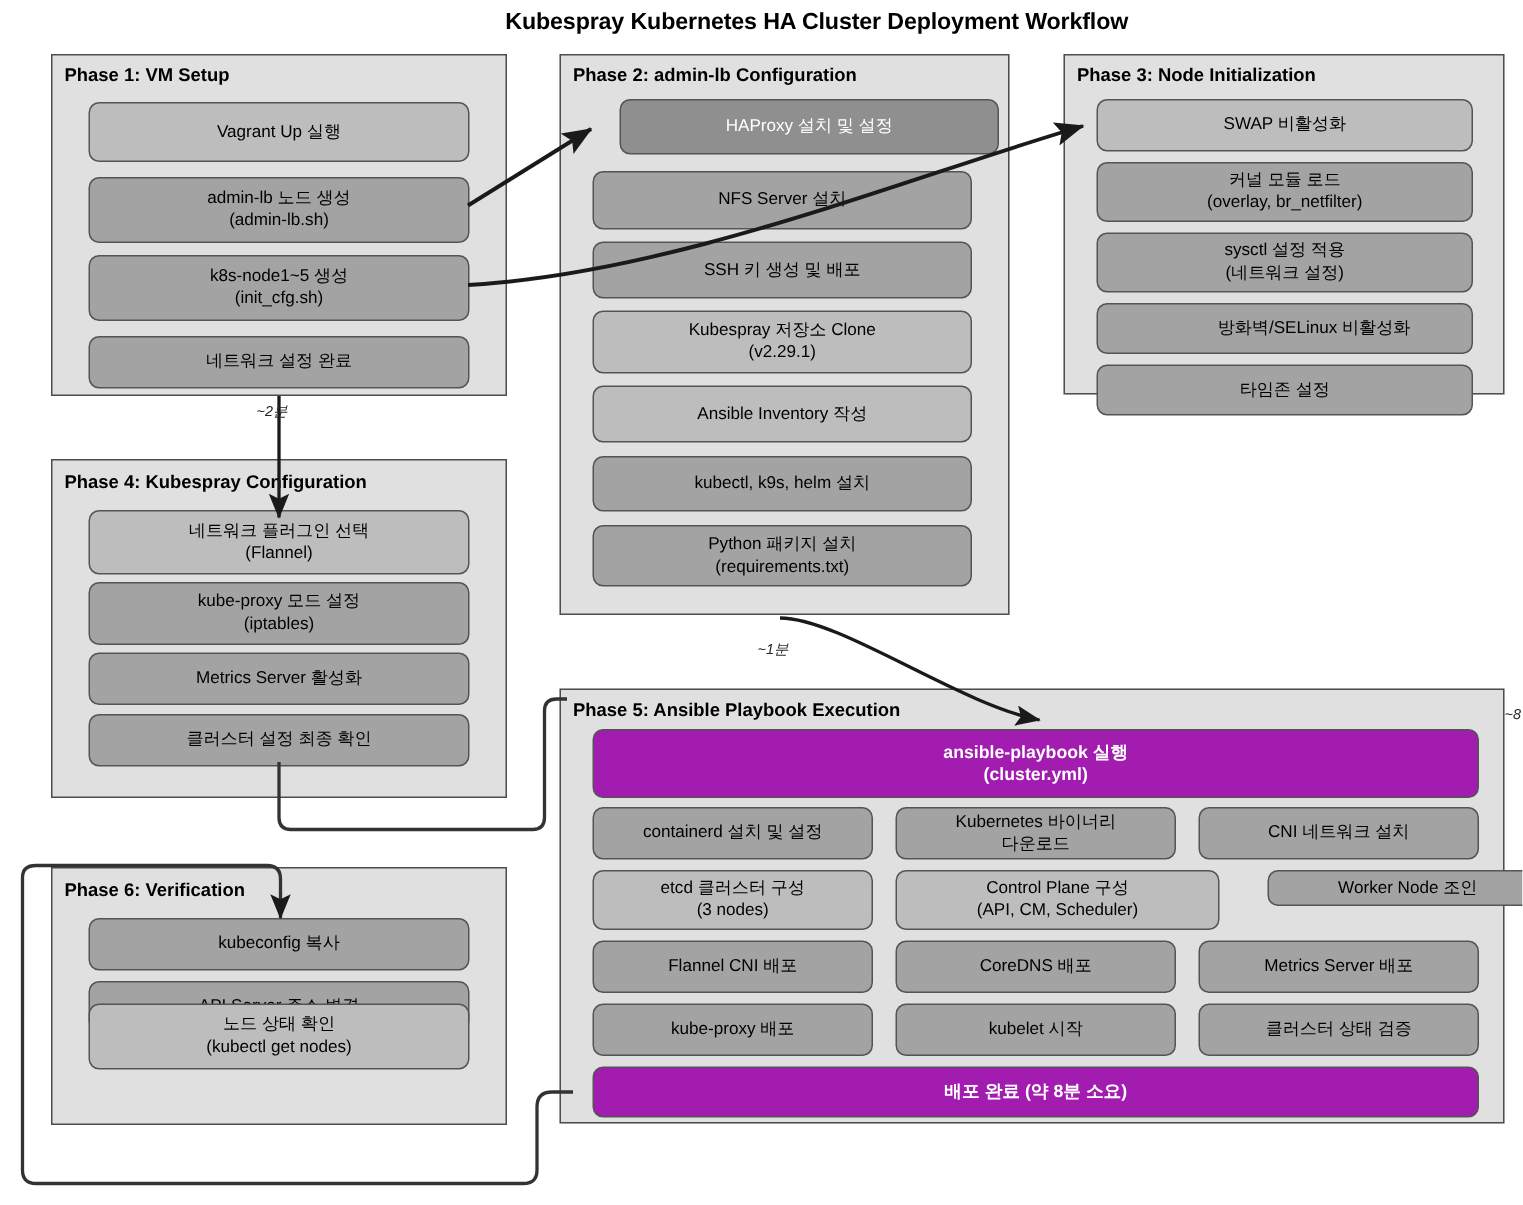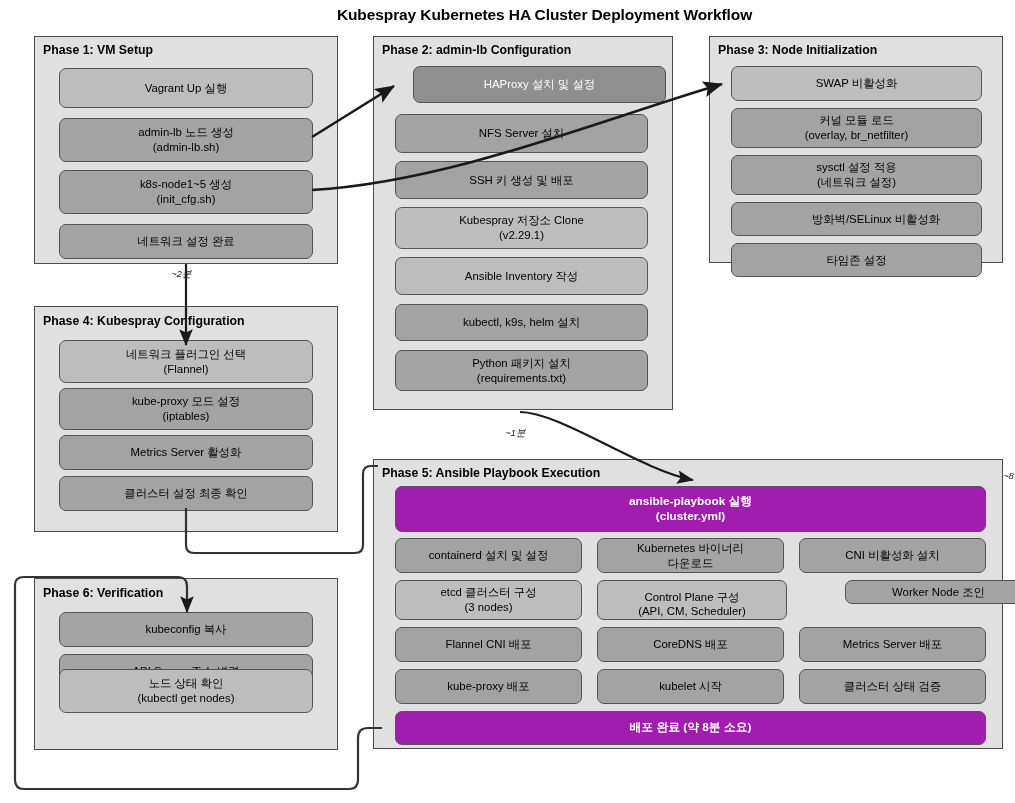--- a/index.html
+++ b/index.html
@@ -201,28 +201,28 @@
   </div>
 
   <div class="step tone-light" style="left:395px; top:538px; width:187px; height:35px;">
     <span><span>containerd 설치 및 설정</span></span>
   </div>
   <div class="step tone-light" style="left:597px; top:538px; width:187px; height:35px;">
     <span><span>Kubernetes 바이너리</span>
     <span class="l2">다운로드</span></span>
   </div>
   <div class="step tone-light" style="left:799px; top:538px; width:187px; height:35px;">
-    <span><span>CNI 비활성화 설치</span></span>
+    <span><span>CNI 네트워크 설치</span></span>
   </div>
 
   <div class="step tone-mid" style="left:395px; top:580px; width:187px; height:40px;">
     <span><span>etcd 클러스터 구성</span>
     <span class="l2">(3 nodes)</span></span>
   </div>
-  <div class="step tone-mid" style="left:597px; top:580px; width:190px; height:40px;align-items:flex-end;">
+  <div class="step tone-mid" style="left:597px; top:580px; width:216px; height:40px;">
     <span><span>Control Plane 구성</span>
     <span class="l2">(API, CM, Scheduler)</span></span>
   </div>
   <div class="step tone-light" style="left:799px; top:580px; width:187px; height:24px;margin-left:46px;">
     <span><span>Worker Node 조인</span></span>
   </div>
 
   <div class="step tone-light" style="left:395px; top:627px; width:187px; height:35px;">
     <span><span>Flannel CNI 배포</span></span>
   </div>

